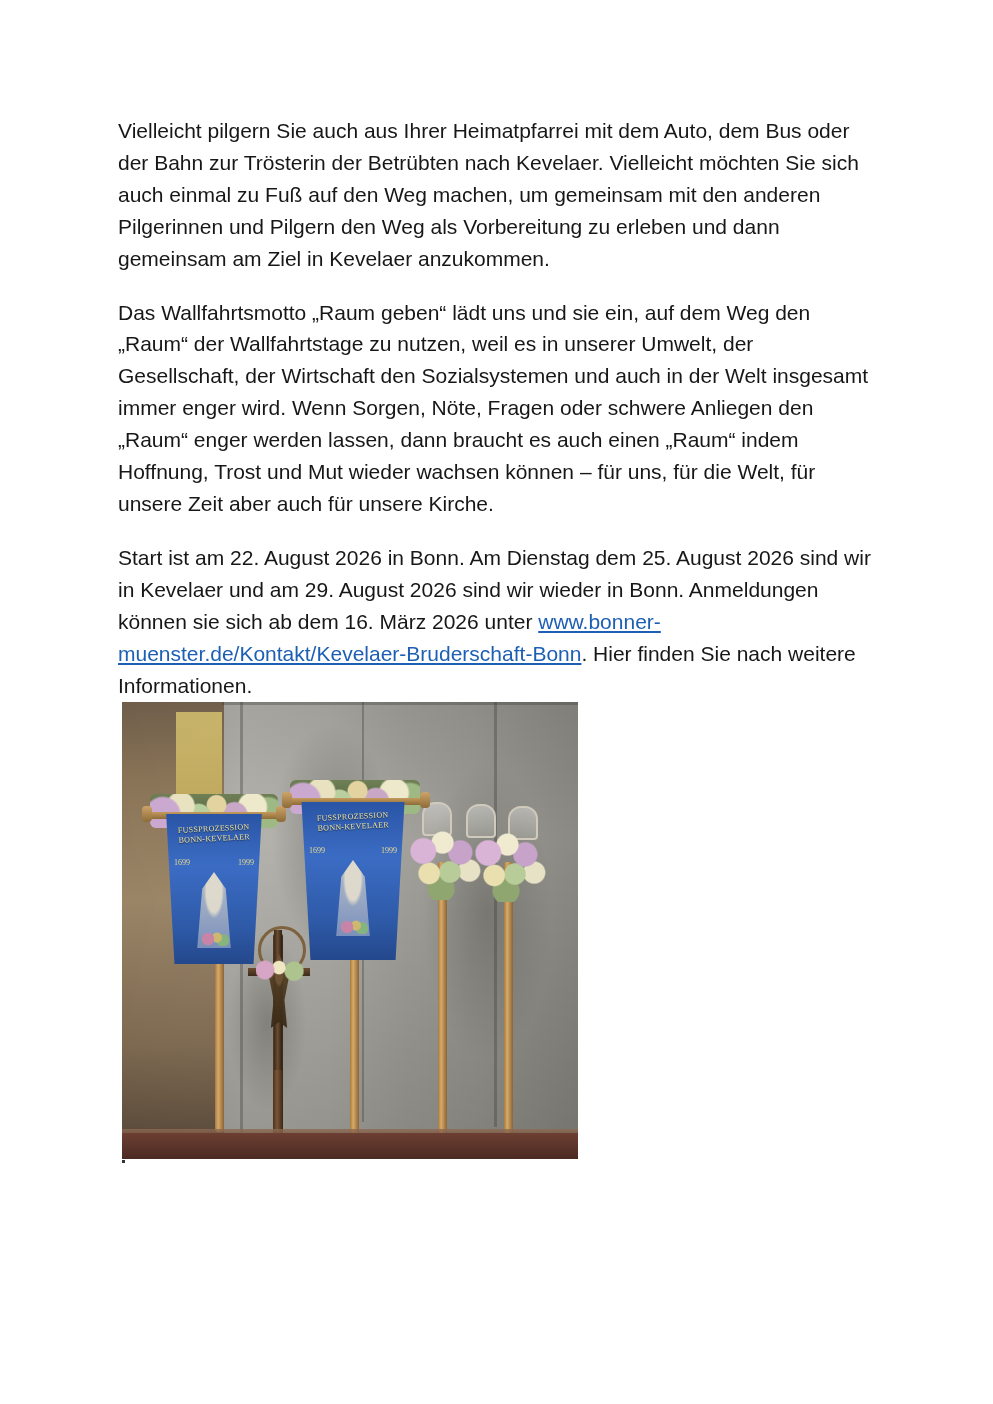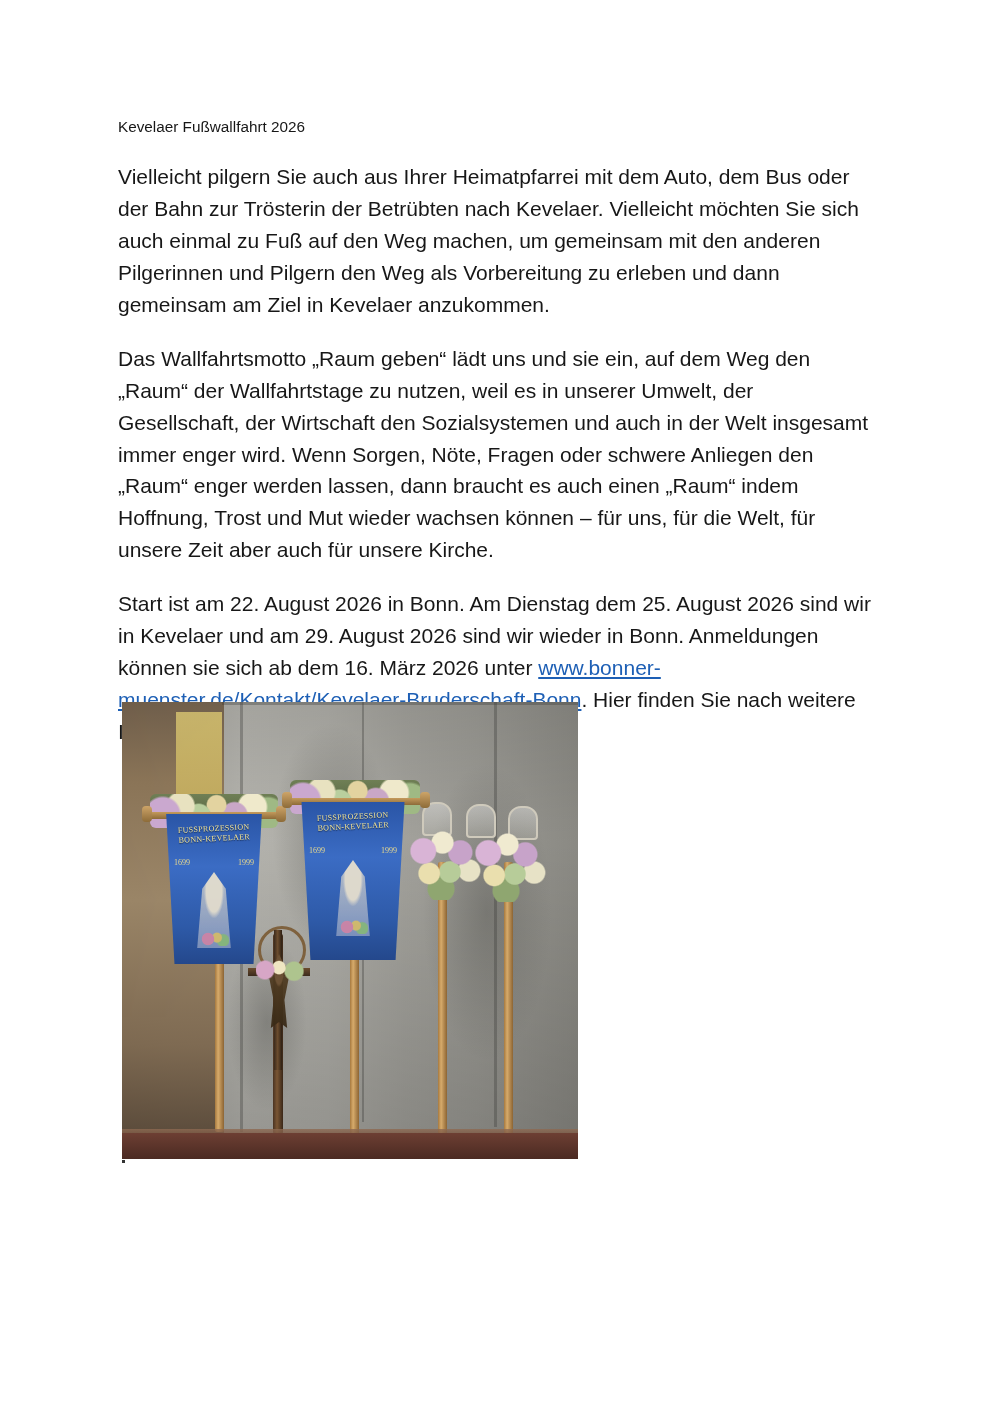--- a/index.html
+++ b/index.html
@@ -288,21 +288,20 @@
     width: 3px; height: 3px;
     background: #333;
   }
 </style>
 </head>
 <body>
 
 <div class="page">
   <div class="content">
 
-    <p class="title">Kevelaer Fußwallfahrt 2026</p>
 
     <p class="para">Vielleicht pilgern Sie auch aus Ihrer Heimatpfarrei mit dem Auto, dem Bus oder der Bahn zur Trösterin der Betrübten nach Kevelaer. Vielleicht möchten Sie sich auch einmal zu Fuß auf den Weg machen, um gemeinsam mit den anderen Pilgerinnen und Pilgern den Weg als Vorbereitung zu erleben und dann gemeinsam am Ziel in Kevelaer anzukommen.</p>
 
 
     <p class="para">Das Wallfahrtsmotto „Raum geben“ lädt uns und sie ein, auf dem Weg den „Raum“ der Wallfahrtstage zu nutzen, weil es in unserer Umwelt, der Gesellschaft, der Wirtschaft den Sozialsystemen und auch in der Welt insgesamt immer enger wird. Wenn Sorgen, Nöte, Fragen oder schwere Anliegen den „Raum“ enger werden lassen, dann braucht es auch einen „Raum“ indem Hoffnung, Trost und Mut wieder wachsen können – für uns, für die Welt, für unsere Zeit aber auch für unsere Kirche.</p>
 
 
     <p class="para"><span>Start ist am 22. August 2026 in Bonn. Am Dienstag dem 25. August 2026 sind wir in Kevelaer und am 29. August 2026 sind wir wieder in Bonn. Anmeldungen können sie sich ab dem 16. März 2026 unter </span><a class="link" href="#">www.bonner-muenster.de/Kontakt/Kevelaer-Bruderschaft-Bonn</a><span>. Hier finden Sie nach weitere Informationen.</span></p>
 
   </div>

